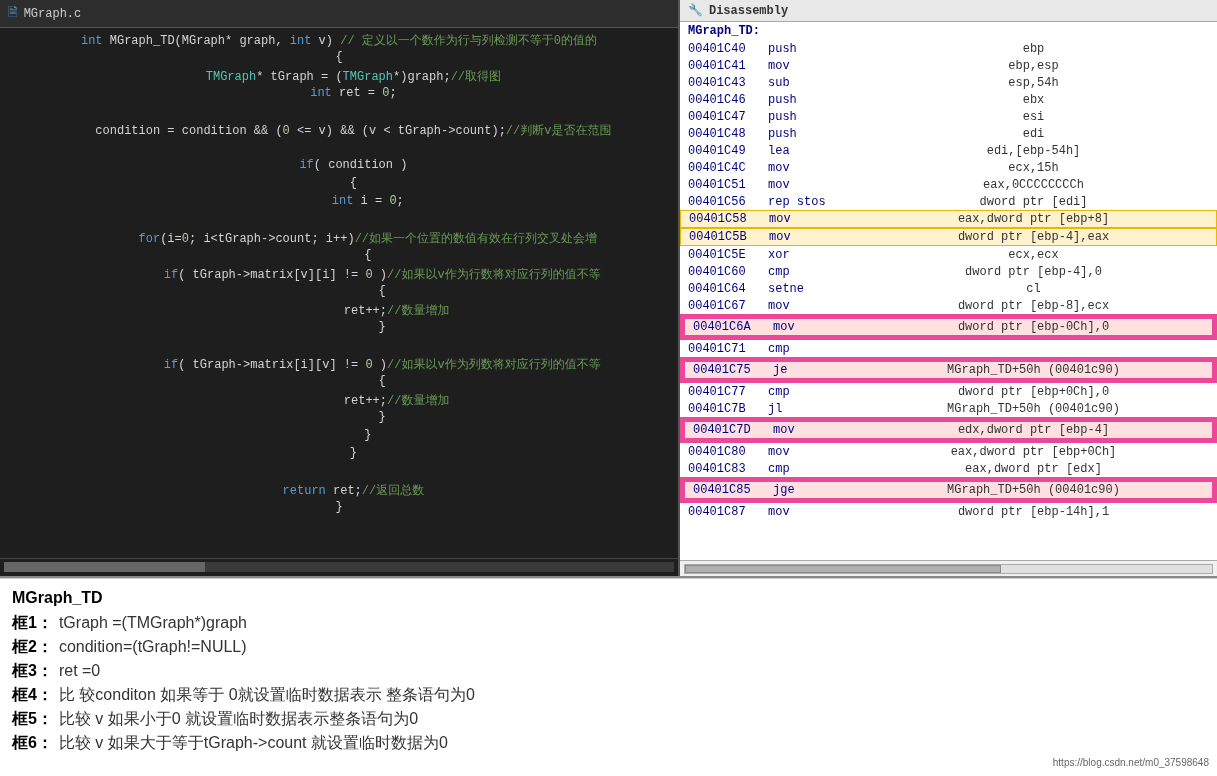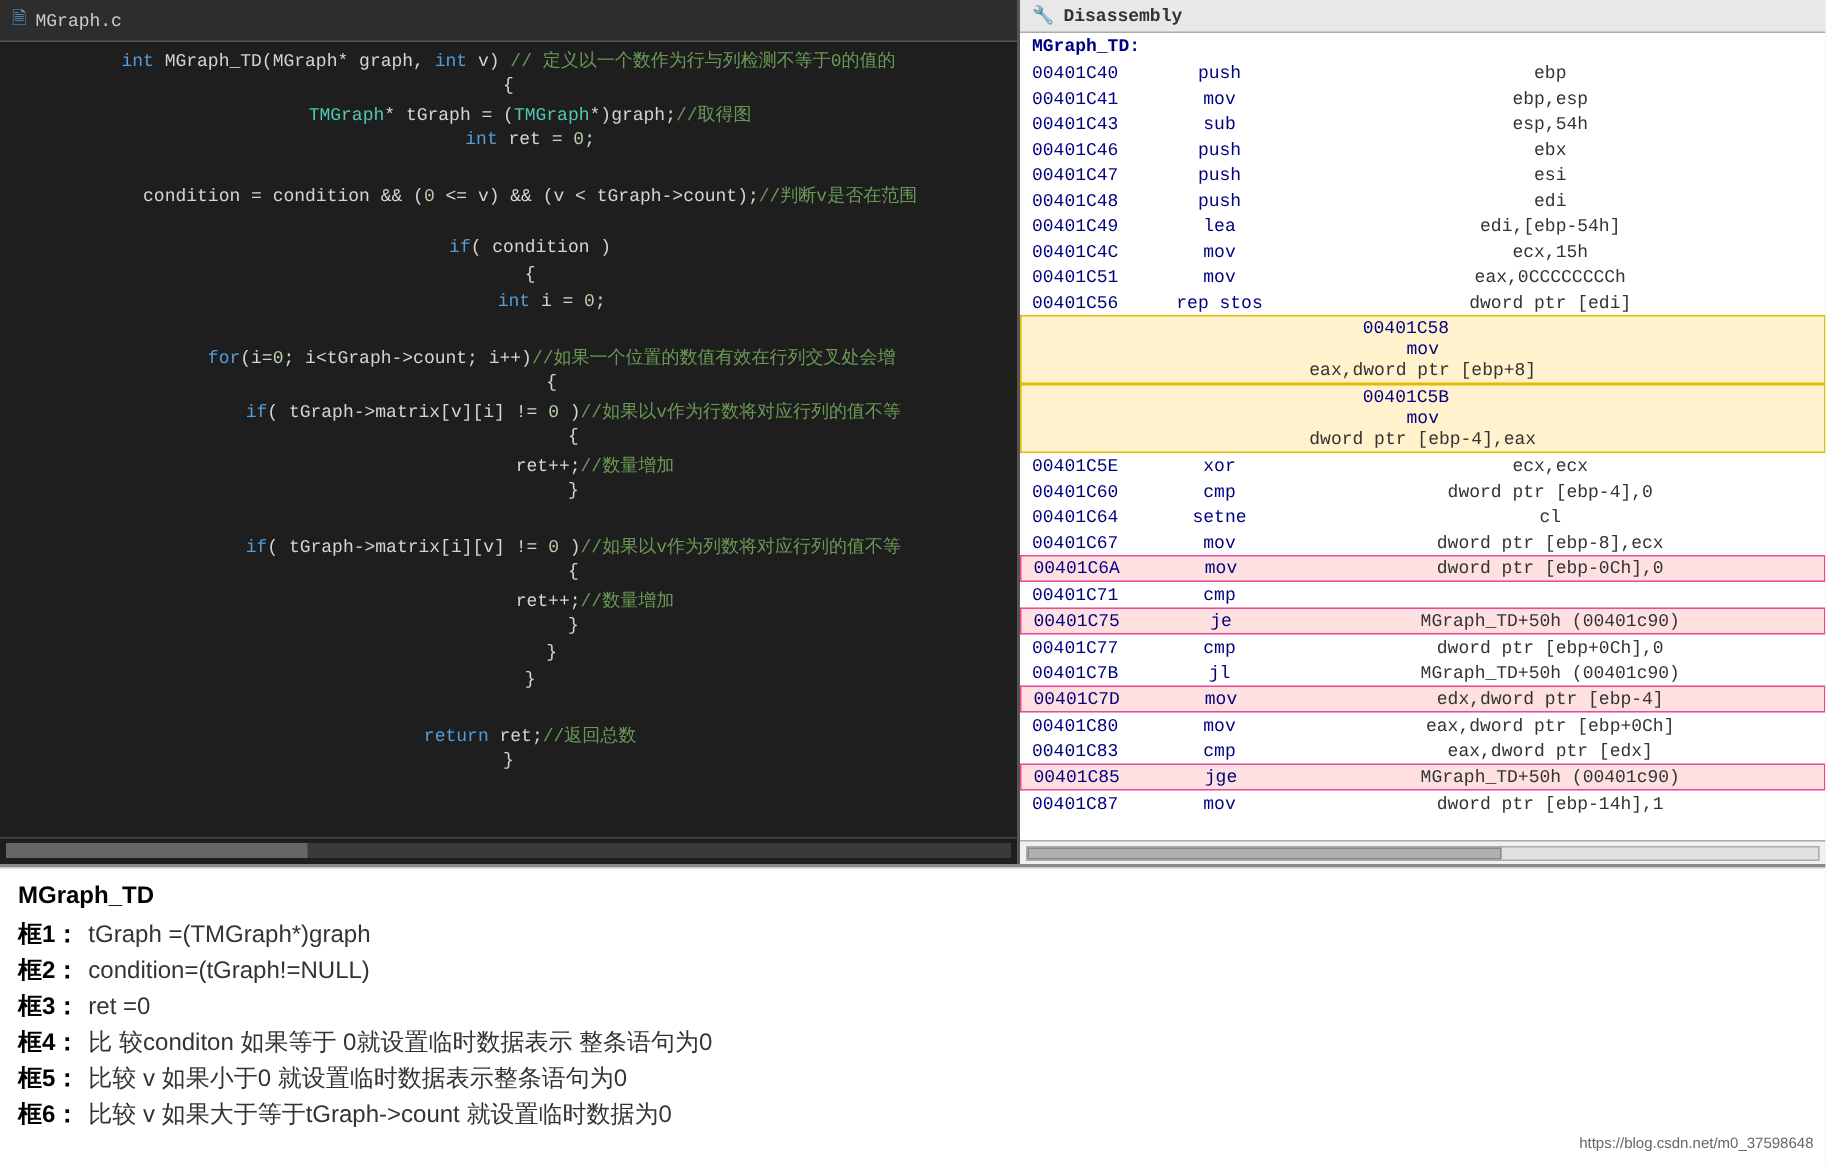--- a/index.html
+++ b/index.html
@@ -111,39 +111,37 @@
       display: flex;
       padding: 1px 8px;
       min-height: 17px;
       align-items: center;
       white-space: nowrap;
     }
 
     .disasm-row.highlighted {
       background: #fff2cc;
       border: 1px solid #e6b800;
-      flex-direction: column;
     }
 
     .disasm-row.highlighted-red {
       background: #ffe0e0;
-      border: 1px solid #ec4899;
+      border: 5px solid #ec4899;
     }
 
     .disasm-addr {
       color: #000080;
       width: 80px;
       flex-shrink: 0;
     }
 
     .disasm-mnem {
       color: #000080;
       width: 90px;
       flex-shrink: 0;
-      text-align: center;
     }
 
     .disasm-ops {
       color: #333;
       flex: 1;
       text-align: center;
     }
 
     
     .disasm-scrollbar-area {

